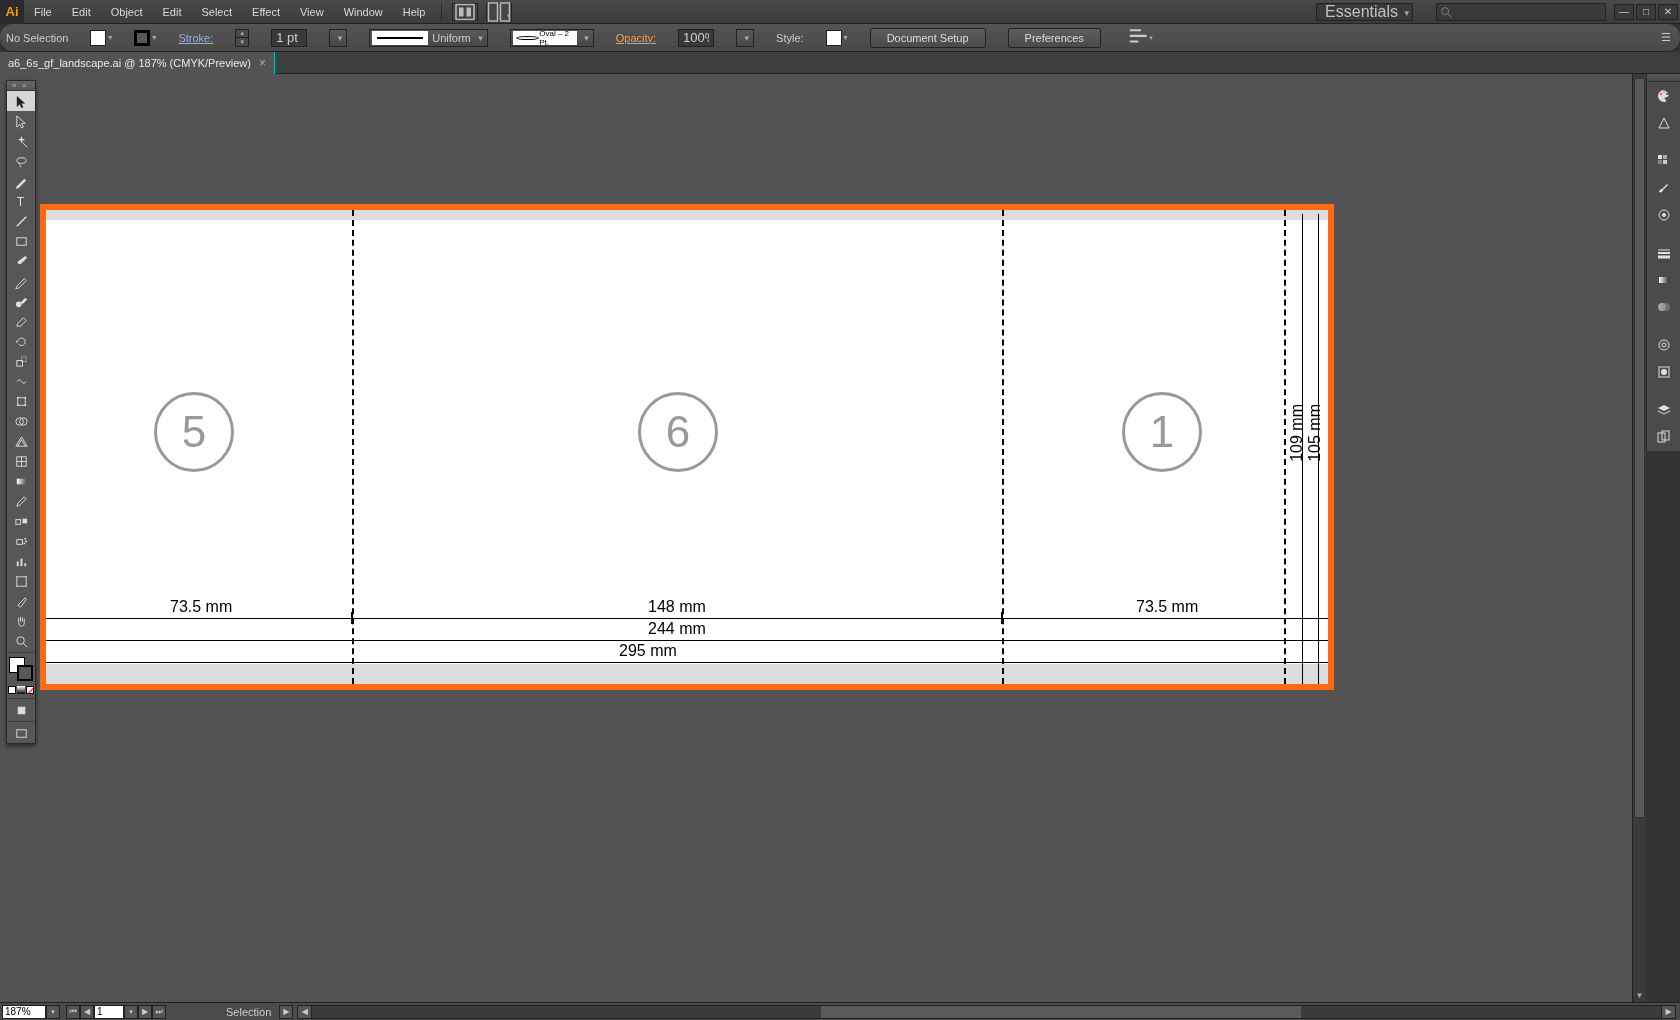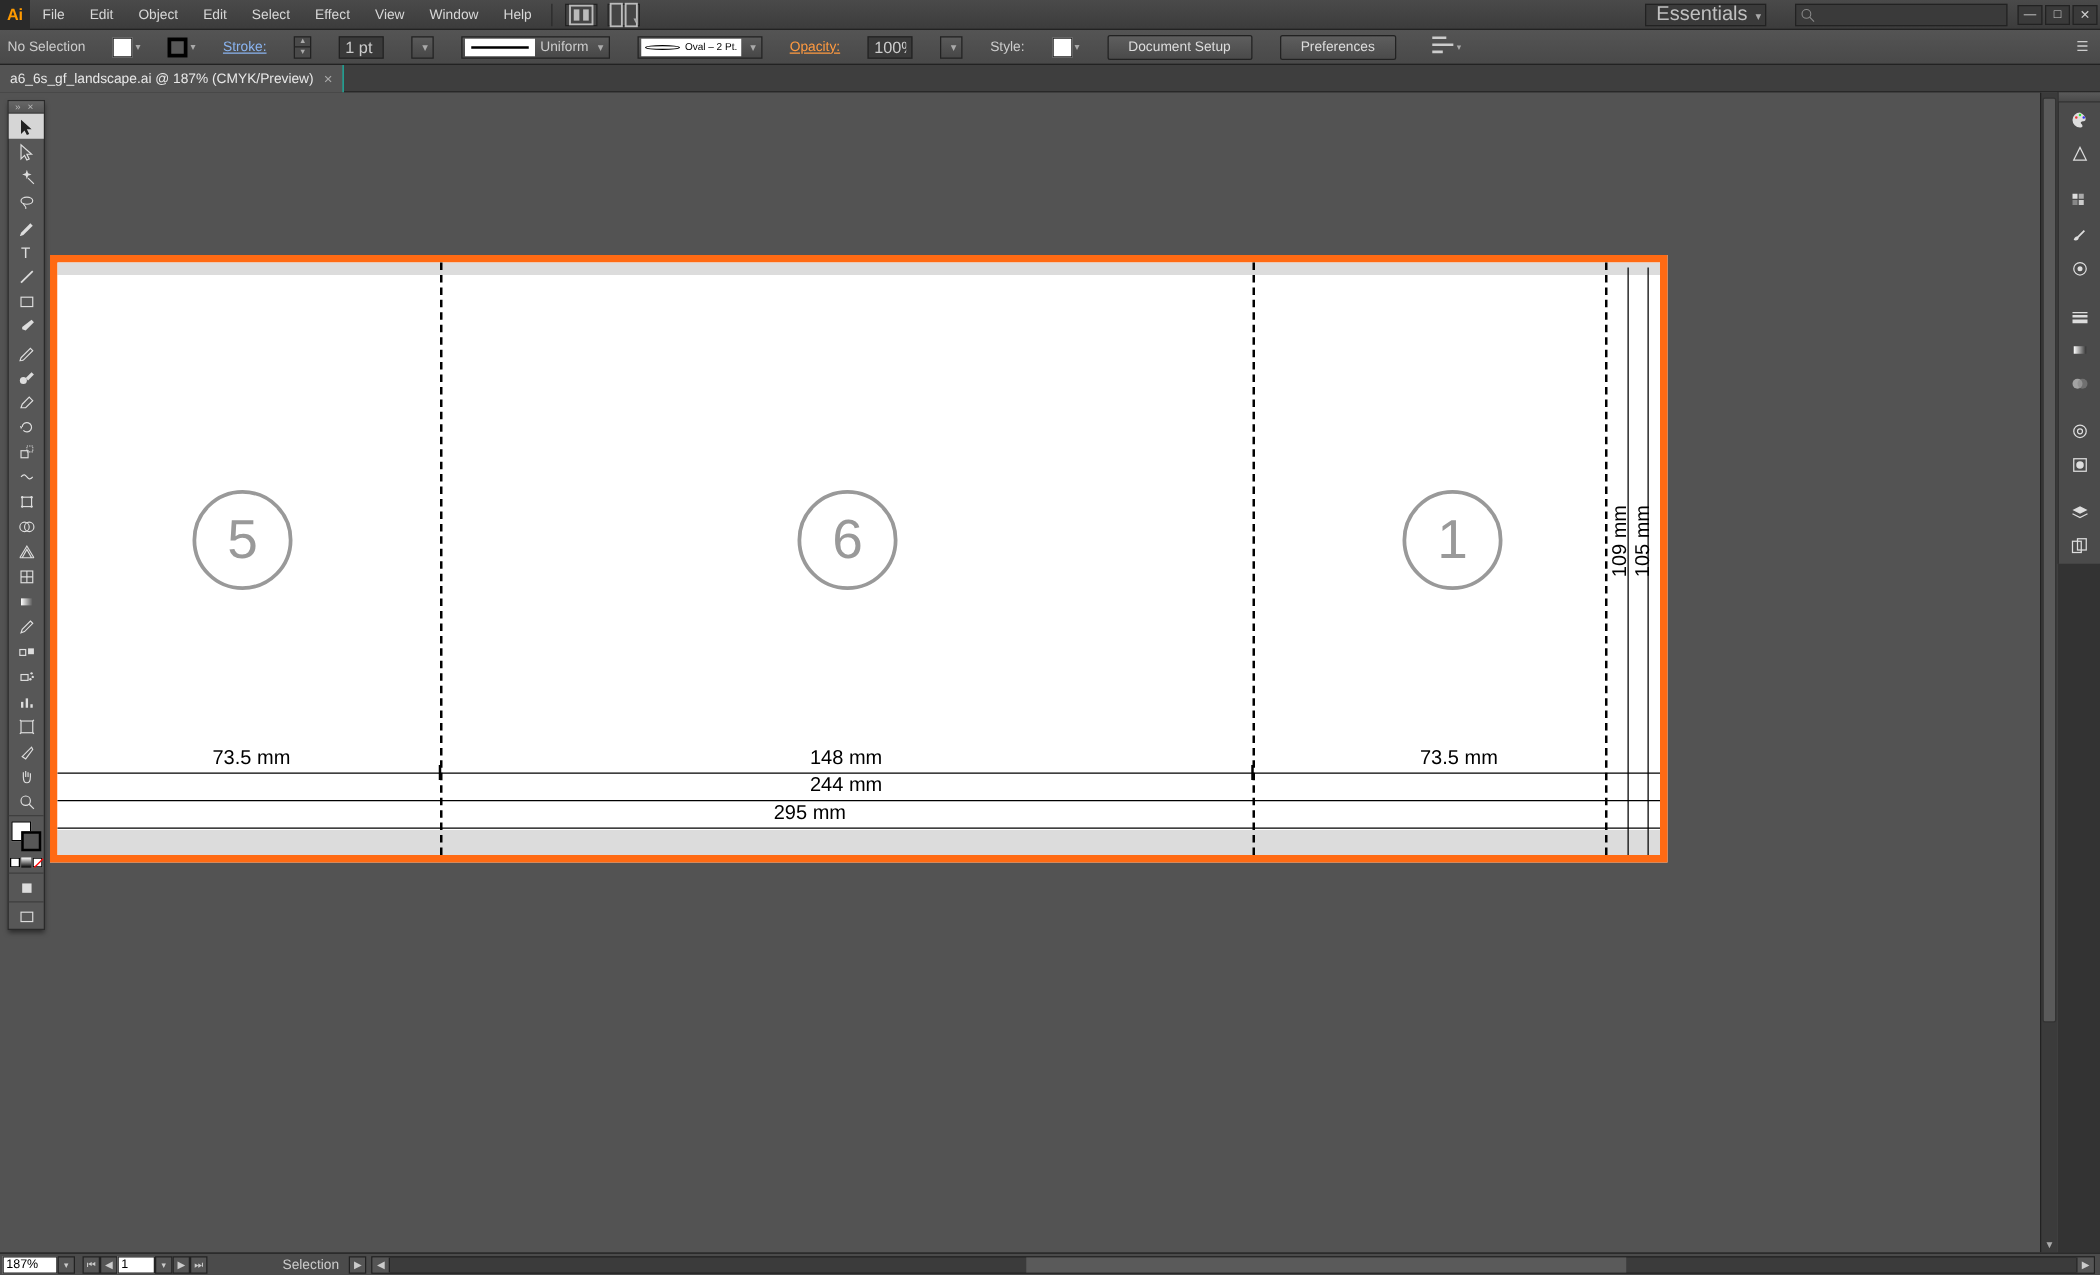--- a/index.html
+++ b/index.html
@@ -12,34 +12,34 @@
 .menu-sep { width: 1px; height: 18px; background: #2a2a2a; margin: 0 6px; }
 .menu-icon-box { width: 26px; height: 18px; border: 1px solid #222; background: #454545; margin: 0 4px; display:flex; align-items:center; justify-content:center; position:relative; }
 .menu-spacer { flex: 1; }
 .workspace-switch { background: #3a3a3a; border: 1px solid #222; height: 18px; padding: 0 14px 0 8px; line-height: 16px; position: relative; margin-right: 23px; font-size:16px; }
 .workspace-switch::after { content:"▾"; position:absolute; right:3px; top:1px; font-size:9px; color:#aaa; }
 .search-box { width: 170px; height: 18px; background: #3a3a3a; border: 1px solid #222; margin-right: 8px; display:flex; align-items:center; }
 .win-btns { display: flex; gap: 2px; margin-right: 2px; }
 .win-btn { width: 20px; height: 16px; background: #3a3a3a; border: 1px solid #222; display:flex; align-items:center; justify-content:center; font-size:10px; color:#ccc;}
 
 
-.controlbar { height: 28px; background: linear-gradient(#545454,#494949); display: flex; align-items: center; border-bottom: 1px solid #222; padding: 0 6px; gap: 22px; font-size: 11px; color:#ccc; }
+.controlbar { height: 28px; background: linear-gradient(#545454,#494949); display: flex; align-items: center; border-bottom: 1px solid #222; padding: 0 6px; gap: 22px; font-size: 11px; color:#ccc;border-radius:13px; }
 .ctl-label { color: #ccc; }
 .ctl-swatch { width: 16px; height: 16px; border: 1px solid #222; background: #fff; }
 .ctl-swatch-wrap { position:relative; width:22px; height:18px; display:flex; align-items:center;}
 .ctl-swatch-wrap::after { content:"▾"; font-size:8px; color:#aaa; margin-left:2px;}
 .ctl-input { height: 18px; background: #3a3a3a; border: 1px solid #222; color: #ccc; padding: 0 4px; font-size: 13px; }
 .ctl-dd { height: 18px; background: linear-gradient(#5a5a5a,#474747); border: 1px solid #222; color: #ccc; padding: 0 16px 0 6px; font-size: 11px; position: relative; display:flex; align-items:center; }
 .ctl-dd::after { content: "▾"; position: absolute; right: 4px; font-size: 9px; color:#aaa;}
 .stroke-link { color: #8ab4f0; text-decoration: underline; cursor:pointer; }
 .opacity-link { color: #ff9a40; text-decoration: underline; cursor:pointer;}
 .ctl-btn { height: 20px; background: linear-gradient(#5e5e5e,#4a4a4a); border: 1px solid #222; color: #ddd; padding: 0 16px; font-size: 11px; border-radius:2px;}
 .stroke-prev { width:56px; height:14px; background:#fff; display:flex; align-items:center; justify-content:center;}
 .stroke-prev .line { width:46px; height:2px; background:#000;}
-.brush-prev { width:80px; height:14px; background:#fff; display:flex; align-items:center; justify-content:space-between; padding:0 3px;}
+.brush-prev { width:64px; height:14px; background:#fff; display:flex; align-items:center; justify-content:space-between; padding:0 3px;}
 .brush-oval { width:28px; height:4px; border:1px solid #000; border-radius:50%;}
 .ctl-spacer { flex:1; }
 .ctl-spinner { width:14px; height:18px; display:flex; flex-direction:column; border:1px solid #222; background:#4a4a4a;}
 .ctl-spinner span{flex:1; display:flex; align-items:center; justify-content:center; font-size:6px; color:#aaa;}
 .ctl-spinner span:first-child{border-bottom:1px solid #222;}
 
 
 .tabbar { height: 22px; background: #3e3e3e; display: flex; align-items: center; border-bottom: 1px solid #222; }
 .doc-tab { background: #535353; height: 22px; padding: 0 8px; display: flex; align-items: center; gap: 8px; border-right: 1px solid #14b8a6; font-size:11px; color:#e8e8e8;}
 .doc-tab .close { color: #aaa; cursor:pointer; font-size:12px;}

